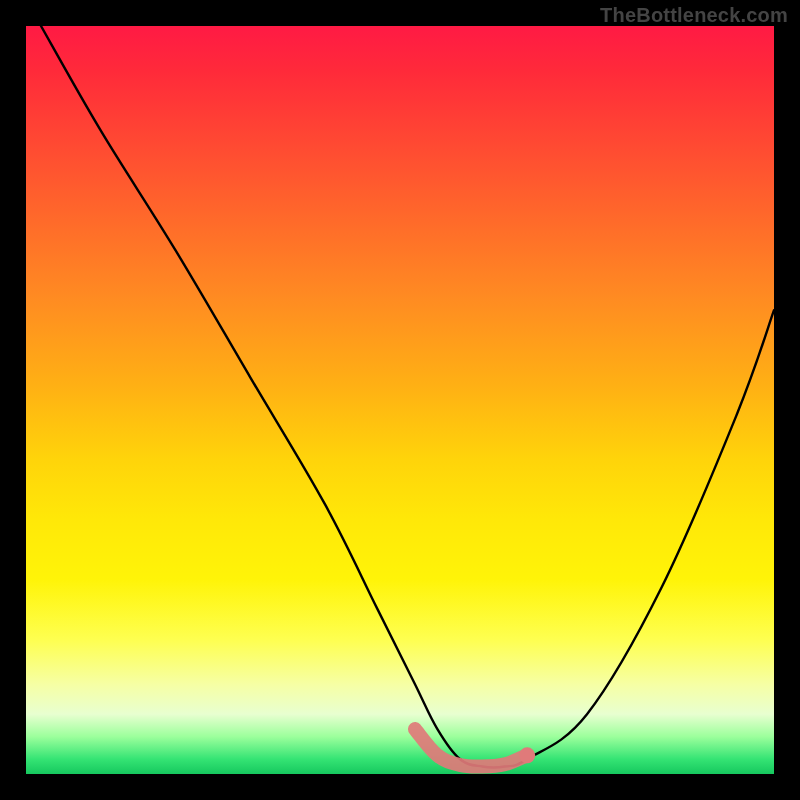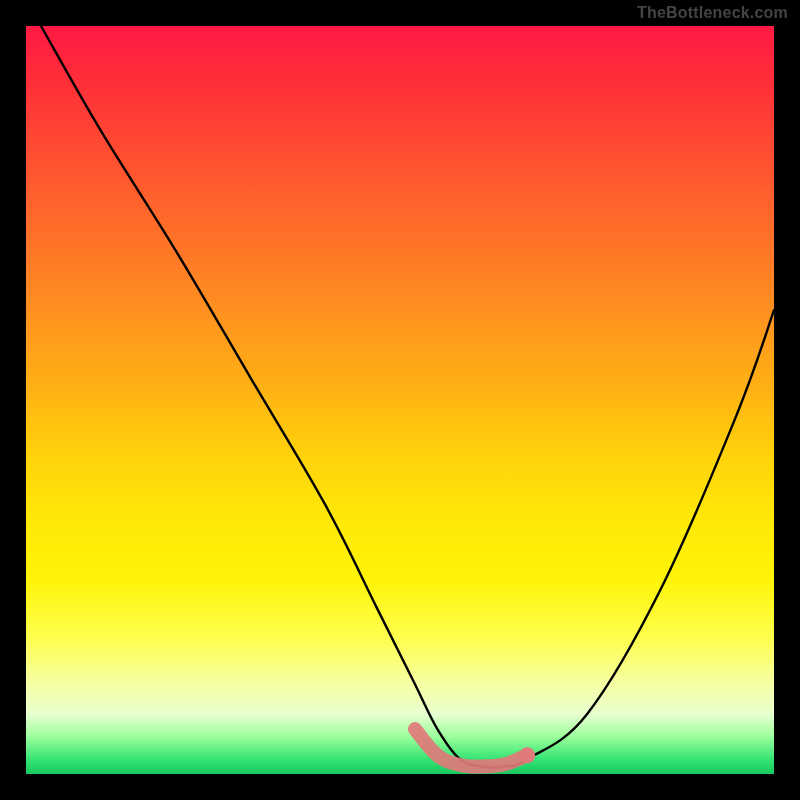--- a/index.html
+++ b/index.html
@@ -15,21 +15,21 @@
     position: relative;
     width: 800px;
     height: 800px;
     background: #000;
   }
   .watermark {
     position: absolute;
     top: 4px;
     right: 12px;
     color: #444;
-    font-size: 16px;
+    font-size: 20px;
     font-weight: 600;
     letter-spacing: 0.2px;
     z-index: 5;
     user-select: none;
   }
   .plot {
     position: absolute;
     left: 26px;
     top: 26px;
     width: 748px;

